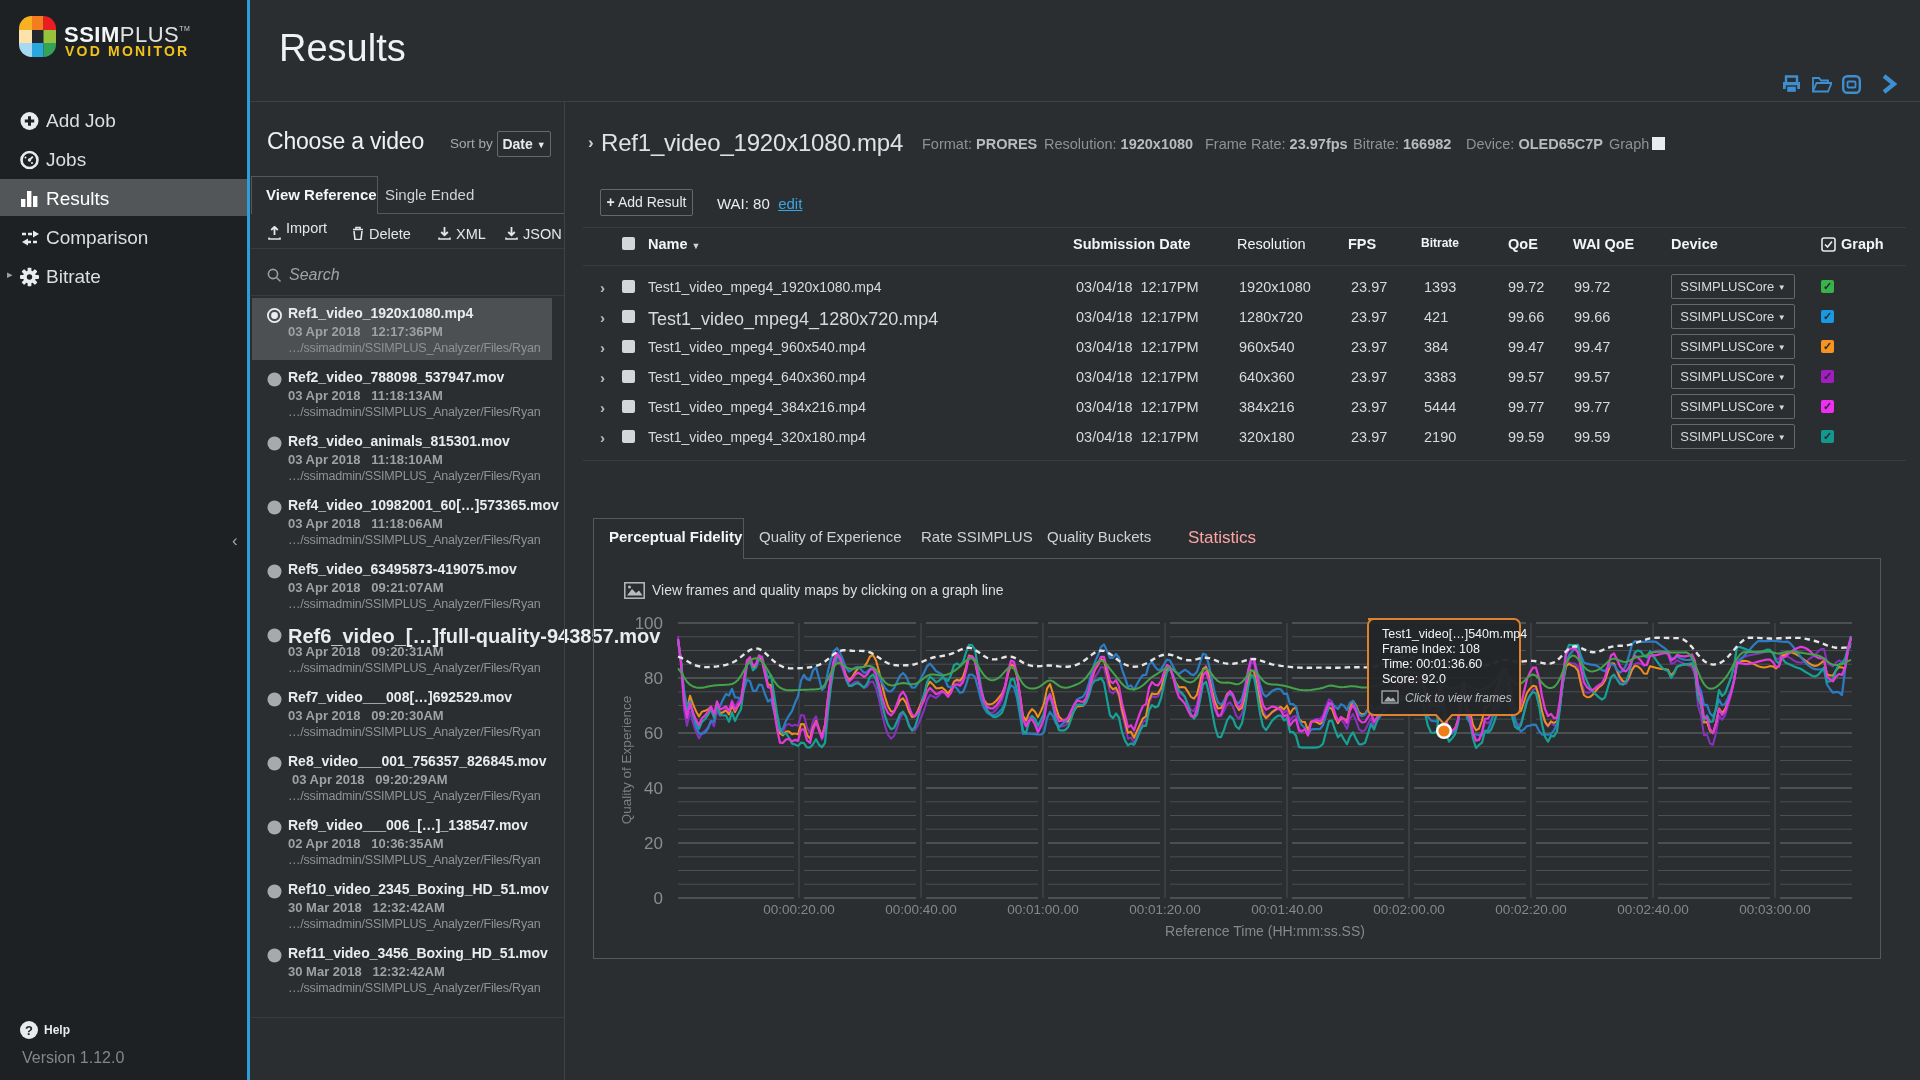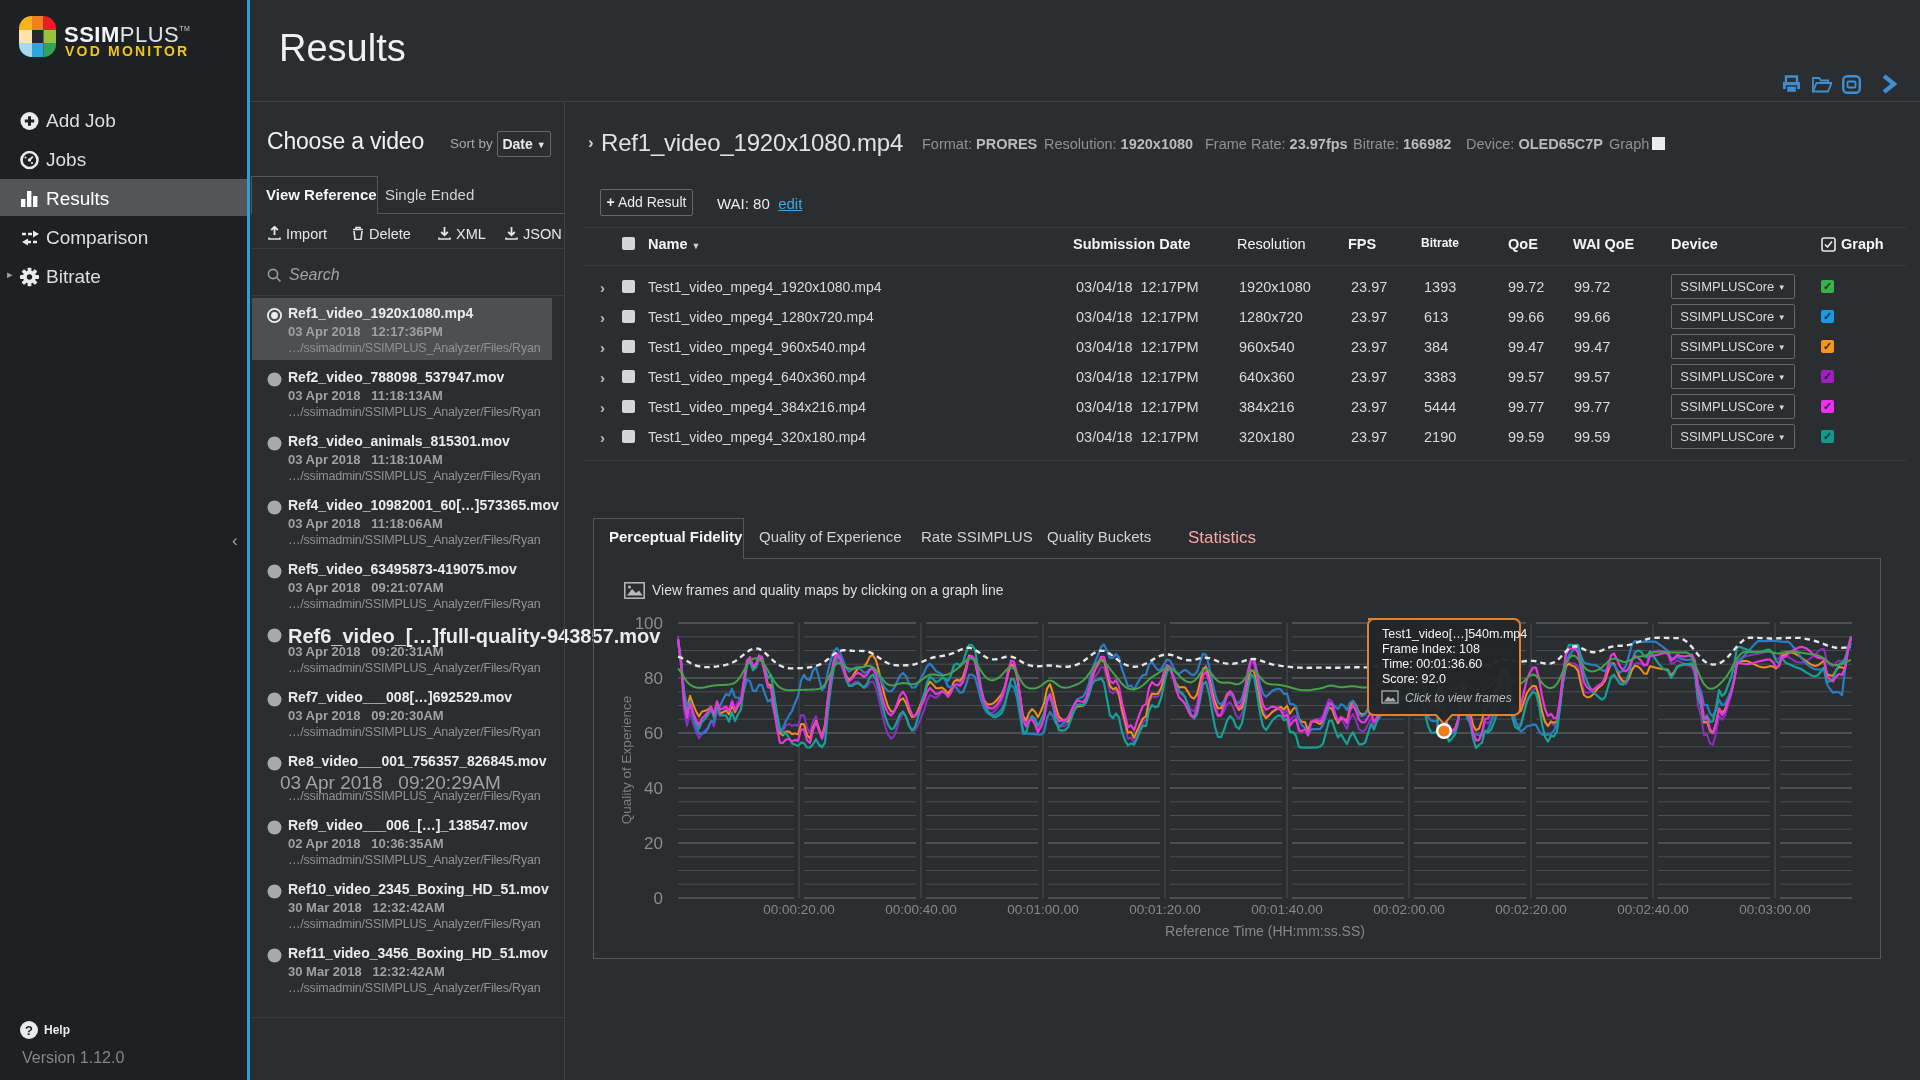--- a/index.html
+++ b/index.html
@@ -133,21 +133,21 @@
 
 <div class="abs" style="left:251px;top:176px;width:127px;height:38px;border:1px solid #56595c;border-bottom:none"></div>
 <div class="sep" style="left:378px;top:213px;width:186px;height:1px;background:#56595c"></div>
 <div class="abs" style="left:266px;top:186px;font-size:15px;font-weight:bold;color:#f4f5f6">View Reference</div>
 <div class="abs" style="left:385px;top:186px;font-size:15px;color:#cfd1d2">Single Ended</div>
 
 <svg class="abs" style="left:268px;top:226px" width="13" height="14" viewBox="0 0 13 14">
     <path d="M6.5 9 V1 M3.2 4 L6.5 0.8 L9.8 4" stroke="#e4e6e7" stroke-width="1.8" fill="none"></path>
     <path d="M1 11.5 V13 H12 V11.5" stroke="#e4e6e7" stroke-width="1.6" fill="none"></path>
   </svg>
-<div class="abs" style="left:286px;top:226px;color:#e4e6e7;font-size:14.5px">Import</div>
+<div class="abs" style="left:286px;top:220px;color:#e4e6e7;font-size:14.5px">Import</div>
 <svg class="abs" style="left:352px;top:226px" width="12" height="14" viewBox="0 0 12 14">
     <path d="M1 3.5 H11 M4 3 V1.5 H8 V3 M2 5 L3 13.5 H9 L10 5" stroke="#e4e6e7" stroke-width="1.6" fill="none"></path>
   </svg>
 <div class="abs" style="left:369px;top:226px;color:#e4e6e7;font-size:14.5px">Delete</div>
 <svg class="abs" style="left:438px;top:226px" width="13" height="14" viewBox="0 0 13 14">
     <path d="M6.5 1 V9 M3.2 6 L6.5 9.2 L9.8 6" stroke="#e4e6e7" stroke-width="1.8" fill="none"></path>
     <path d="M1 11.5 V13 H12 V11.5" stroke="#e4e6e7" stroke-width="1.6" fill="none"></path>
   </svg>
 <div class="abs" style="left:456px;top:226px;color:#e4e6e7;font-size:14.5px">XML</div>
 <svg class="abs" style="left:505px;top:226px" width="13" height="14" viewBox="0 0 13 14">
@@ -206,21 +206,21 @@
 <svg class="abs" style="left:267px;top:692px" width="15" height="15" viewBox="0 0 15 15">
       <circle cx="7.5" cy="7.5" r="7" fill="#a7aaac"></circle>
     </svg>
 <div class="abs" style="left:288px;top:689px;font-size:14px;font-weight:bold;color:#e9ebec">Ref7_video___008[…]692529.mov</div>
 <div class="abs" style="left:288px;top:708px;font-size:13px;font-weight:bold;color:#9fa2a4">03 Apr 2018&nbsp;&nbsp;&nbsp;09:20:30AM</div>
 <div class="abs" style="left:288px;top:725px;font-size:12.5px;color:#8f9294;letter-spacing:-0.2px">…/ssimadmin/SSIMPLUS_Analyzer/Files/Ryan</div>
 <svg class="abs" style="left:267px;top:756px" width="15" height="15" viewBox="0 0 15 15">
       <circle cx="7.5" cy="7.5" r="7" fill="#a7aaac"></circle>
     </svg>
 <div class="abs" style="left:288px;top:753px;font-size:14px;font-weight:bold;color:#e9ebec">Re8_video___001_756357_826845.mov</div>
-<div class="abs" style="left:280px;top:772px;font-size:19px;font-weight:normal;color:#9fa2a4">03 Apr 2018&nbsp;&nbsp;&nbsp;09:20:29AM</div>
+<div class="abs" style="left:292px;top:772px;font-size:13px;font-weight:bold;color:#9fa2a4">03 Apr 2018&nbsp;&nbsp;&nbsp;09:20:29AM</div>
 <div class="abs" style="left:288px;top:789px;font-size:12.5px;color:#8f9294;letter-spacing:-0.2px">…/ssimadmin/SSIMPLUS_Analyzer/Files/Ryan</div>
 <svg class="abs" style="left:267px;top:820px" width="15" height="15" viewBox="0 0 15 15">
       <circle cx="7.5" cy="7.5" r="7" fill="#a7aaac"></circle>
     </svg>
 <div class="abs" style="left:288px;top:817px;font-size:14px;font-weight:bold;color:#e9ebec">Ref9_video___006_[…]_138547.mov</div>
 <div class="abs" style="left:288px;top:836px;font-size:13px;font-weight:bold;color:#9fa2a4">02 Apr 2018&nbsp;&nbsp;&nbsp;10:36:35AM</div>
 <div class="abs" style="left:288px;top:853px;font-size:12.5px;color:#8f9294;letter-spacing:-0.2px">…/ssimadmin/SSIMPLUS_Analyzer/Files/Ryan</div>
 <svg class="abs" style="left:267px;top:884px" width="15" height="15" viewBox="0 0 15 15">
       <circle cx="7.5" cy="7.5" r="7" fill="#a7aaac"></circle>
     </svg>
@@ -274,25 +274,25 @@
 <div class="abs" style="left:1076px;top:279px;font-size:14.5px;color:#d7d9da">03/04/18&nbsp;&nbsp;12:17PM</div>
 <div class="abs" style="left:1239px;top:279px;font-size:14.5px;color:#d7d9da">1920x1080</div>
 <div class="abs" style="left:1351px;top:279px;font-size:14.5px;color:#d7d9da">23.97</div>
 <div class="abs" style="left:1424px;top:279px;font-size:14.5px;color:#d7d9da">1393</div>
 <div class="abs" style="left:1508px;top:279px;font-size:14.5px;color:#d7d9da">99.72</div>
 <div class="abs" style="left:1574px;top:279px;font-size:14.5px;color:#d7d9da">99.72</div>
 <div class="graybtn" style="left:1671px;top:274px;width:124px;height:25px;font-size:13px;text-align:center;line-height:23px;color:#d7d9da">SSIMPLUSCore <span style="font-size:8px;vertical-align:1px">▼</span></div>
 <div class="colorbox" style="left:1821px;top:280px;background:#38b24a">✓</div>
 <div class="chev" style="left:600px;top:309px">›</div>
 <div class="rowchk" style="left:622px;top:310px"></div>
-<div class="abs" style="left:648px;top:309px;font-size:14px;color:#d7d9da">Test1_video_mpeg4_1280x720.mp4</div>
+<div class="abs" style="left:648px;top:309px;font-size:18px;color:#d7d9da">Test1_video_mpeg4_1280x720.mp4</div>
 <div class="abs" style="left:1076px;top:309px;font-size:14.5px;color:#d7d9da">03/04/18&nbsp;&nbsp;12:17PM</div>
 <div class="abs" style="left:1239px;top:309px;font-size:14.5px;color:#d7d9da">1280x720</div>
 <div class="abs" style="left:1351px;top:309px;font-size:14.5px;color:#d7d9da">23.97</div>
-<div class="abs" style="left:1424px;top:309px;font-size:14.5px;color:#d7d9da">613</div>
+<div class="abs" style="left:1424px;top:309px;font-size:14.5px;color:#d7d9da">421</div>
 <div class="abs" style="left:1508px;top:309px;font-size:14.5px;color:#d7d9da">99.66</div>
 <div class="abs" style="left:1574px;top:309px;font-size:14.5px;color:#d7d9da">99.66</div>
 <div class="graybtn" style="left:1671px;top:304px;width:124px;height:25px;font-size:13px;text-align:center;line-height:23px;color:#d7d9da">SSIMPLUSCore <span style="font-size:8px;vertical-align:1px">▼</span></div>
 <div class="colorbox" style="left:1821px;top:310px;background:#189ae3">✓</div>
 <div class="chev" style="left:600px;top:339px">›</div>
 <div class="rowchk" style="left:622px;top:340px"></div>
 <div class="abs" style="left:648px;top:339px;font-size:14px;color:#d7d9da">Test1_video_mpeg4_960x540.mp4</div>
 <div class="abs" style="left:1076px;top:339px;font-size:14.5px;color:#d7d9da">03/04/18&nbsp;&nbsp;12:17PM</div>
 <div class="abs" style="left:1239px;top:339px;font-size:14.5px;color:#d7d9da">960x540</div>
 <div class="abs" style="left:1351px;top:339px;font-size:14.5px;color:#d7d9da">23.97</div>

